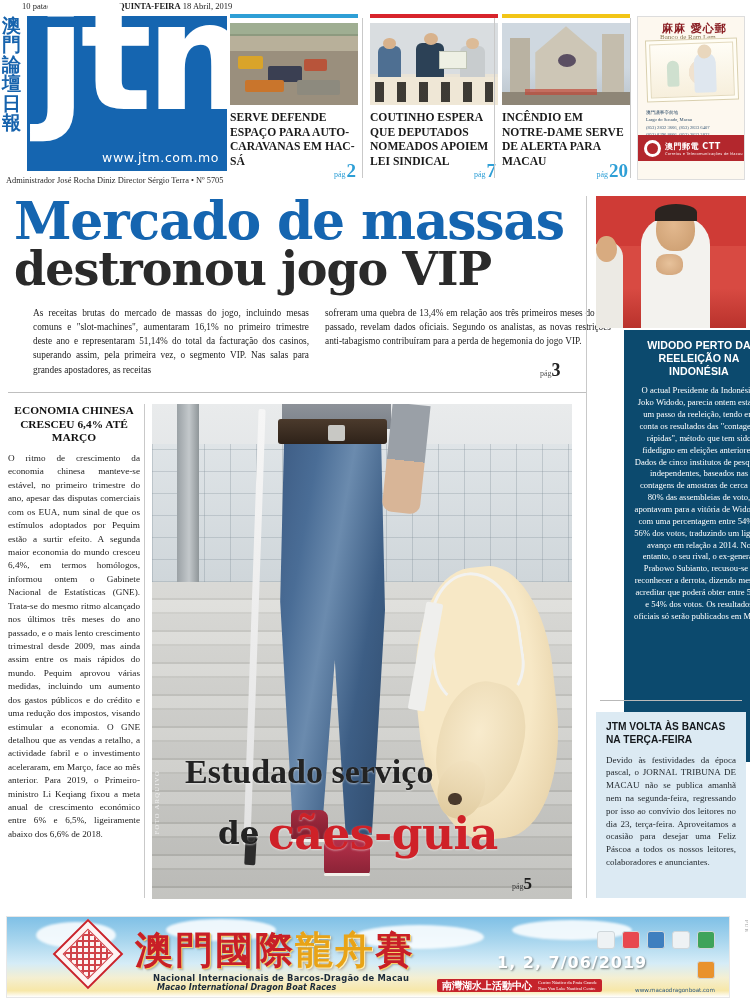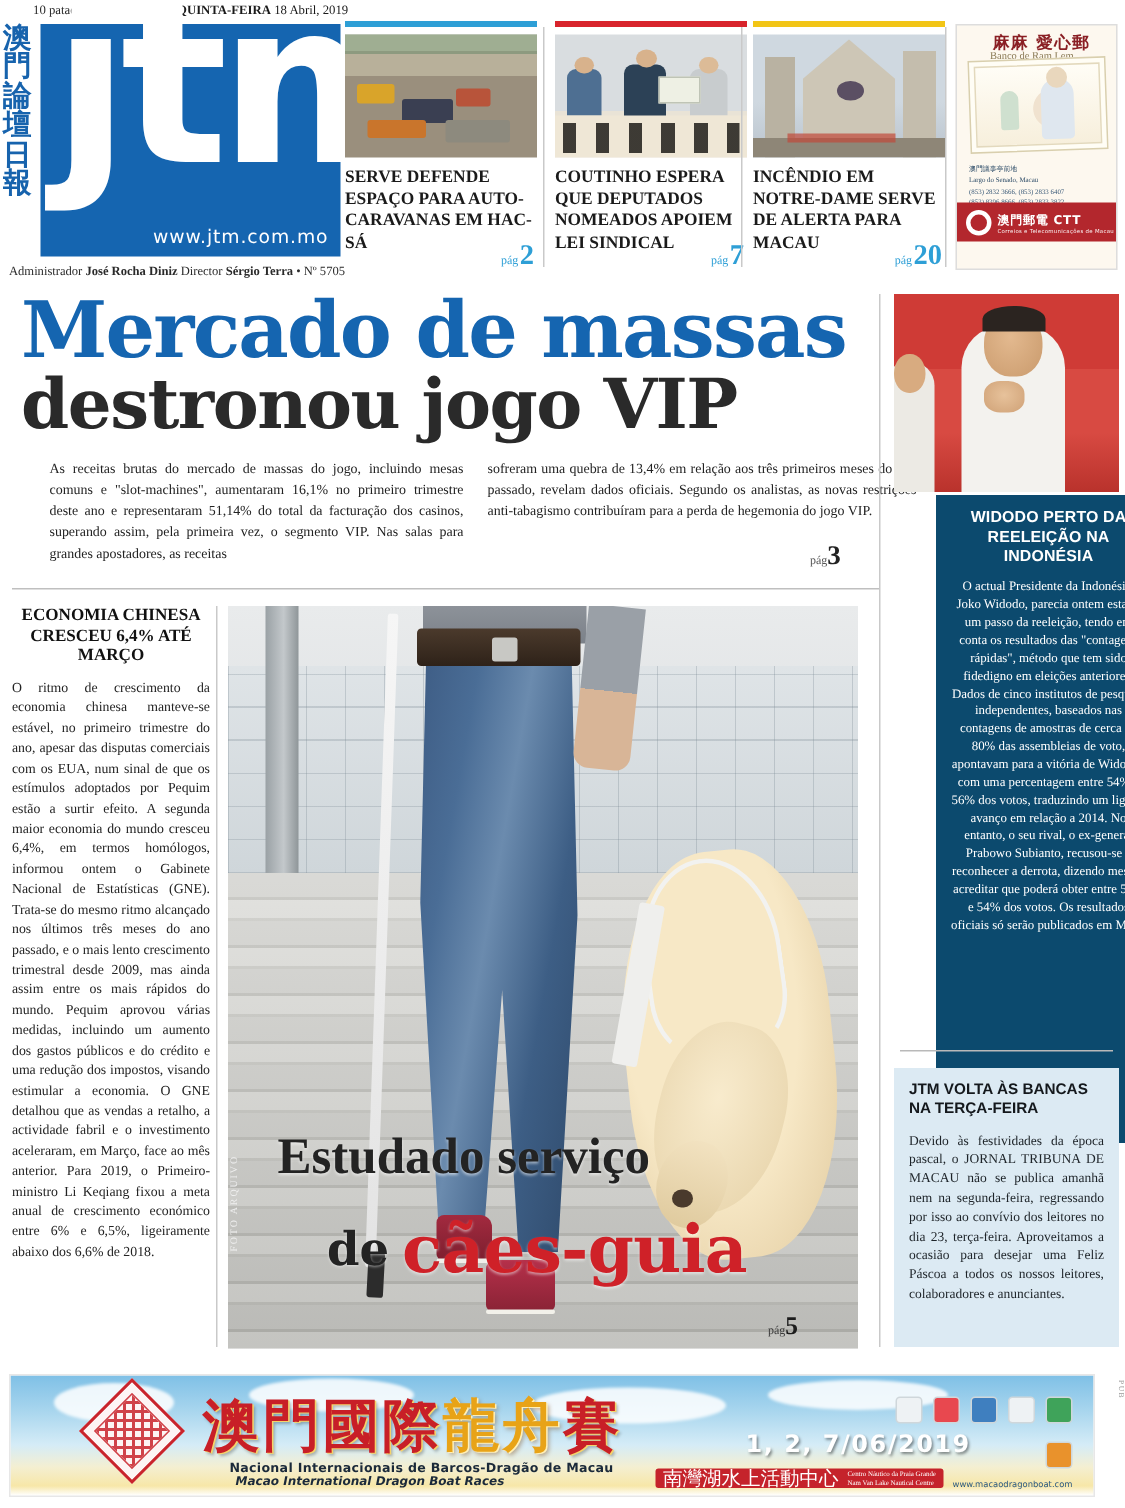--- a/index.html
+++ b/index.html
@@ -49,21 +49,21 @@
   }
   .logo-url {
     position: absolute; right: 8px; bottom: 6px;
     font-family: "DejaVu Sans", sans-serif;
     font-size: 12.5px; letter-spacing: 0.6px; color: #ffffff;
   }
   .imprint {
     position: absolute; left: 6px; top: 176px; width: 420px;
     font-size: 8.4px; color: #2a2a2a; white-space: nowrap;
   }
-  .imprint b { font-weight: bold; }
+  .imprint b { font-weight: normal; }
 
   
   .teaser { position: absolute; top: 14px; width: 128px; height: 168px; }
   .teaser .rule { width: 100%; height: 4px; }
   .teaser .thumb {
     width: 100%; height: 82px; margin-top: 5px; position: relative; overflow: hidden;
   }
   .teaser .head {
     margin-top: 6px; font-size: 11.6px; line-height: 1.26;
     font-weight: bold; color: #1a1a1a; font-family: "Liberation Serif", serif;
@@ -440,21 +440,21 @@
     position:absolute; left:490px; top:36px;
     font-family:"DejaVu Sans", sans-serif; font-weight:bold;
     font-size:16px; color:#ffffff; letter-spacing:1px;
     text-shadow: 1px 1px 2px rgba(0,0,0,.45);
   }
   .ad-venue {
     position:absolute; left:430px; top:62px; height:13px;
     background:#c5232b; color:#fff; display:flex; align-items:center;
     padding:0 5px; gap:6px; border-radius:2px;
   }
-  .ad-venue .cjk { font-family:"DejaVu Sans",sans-serif; font-size:13px; font-weight:normal; }
+  .ad-venue .cjk { font-family:"DejaVu Sans",sans-serif; font-size:10px; font-weight:bold; }
   .ad-venue .lat { font-size:4.6px; line-height:1.15; }
   .ad-logos {
     position:absolute; right:14px; top:12px; width:130px; height:52px;
     display:flex; flex-wrap:wrap; gap:7px; justify-content:flex-end; align-items:center;
   }
   .ad-logo { width:18px; height:18px; border-radius:3px; background:#eef2f4; border:1px solid #cfd7db; }
   .ad-logo.r { background:#e8484f; } .ad-logo.g { background:#3fa35a; }
   .ad-logo.b { background:#3f7fbf; } .ad-logo.o { background:#e9922c; }
   .ad-url {
     position:absolute; right:14px; bottom:4px;

